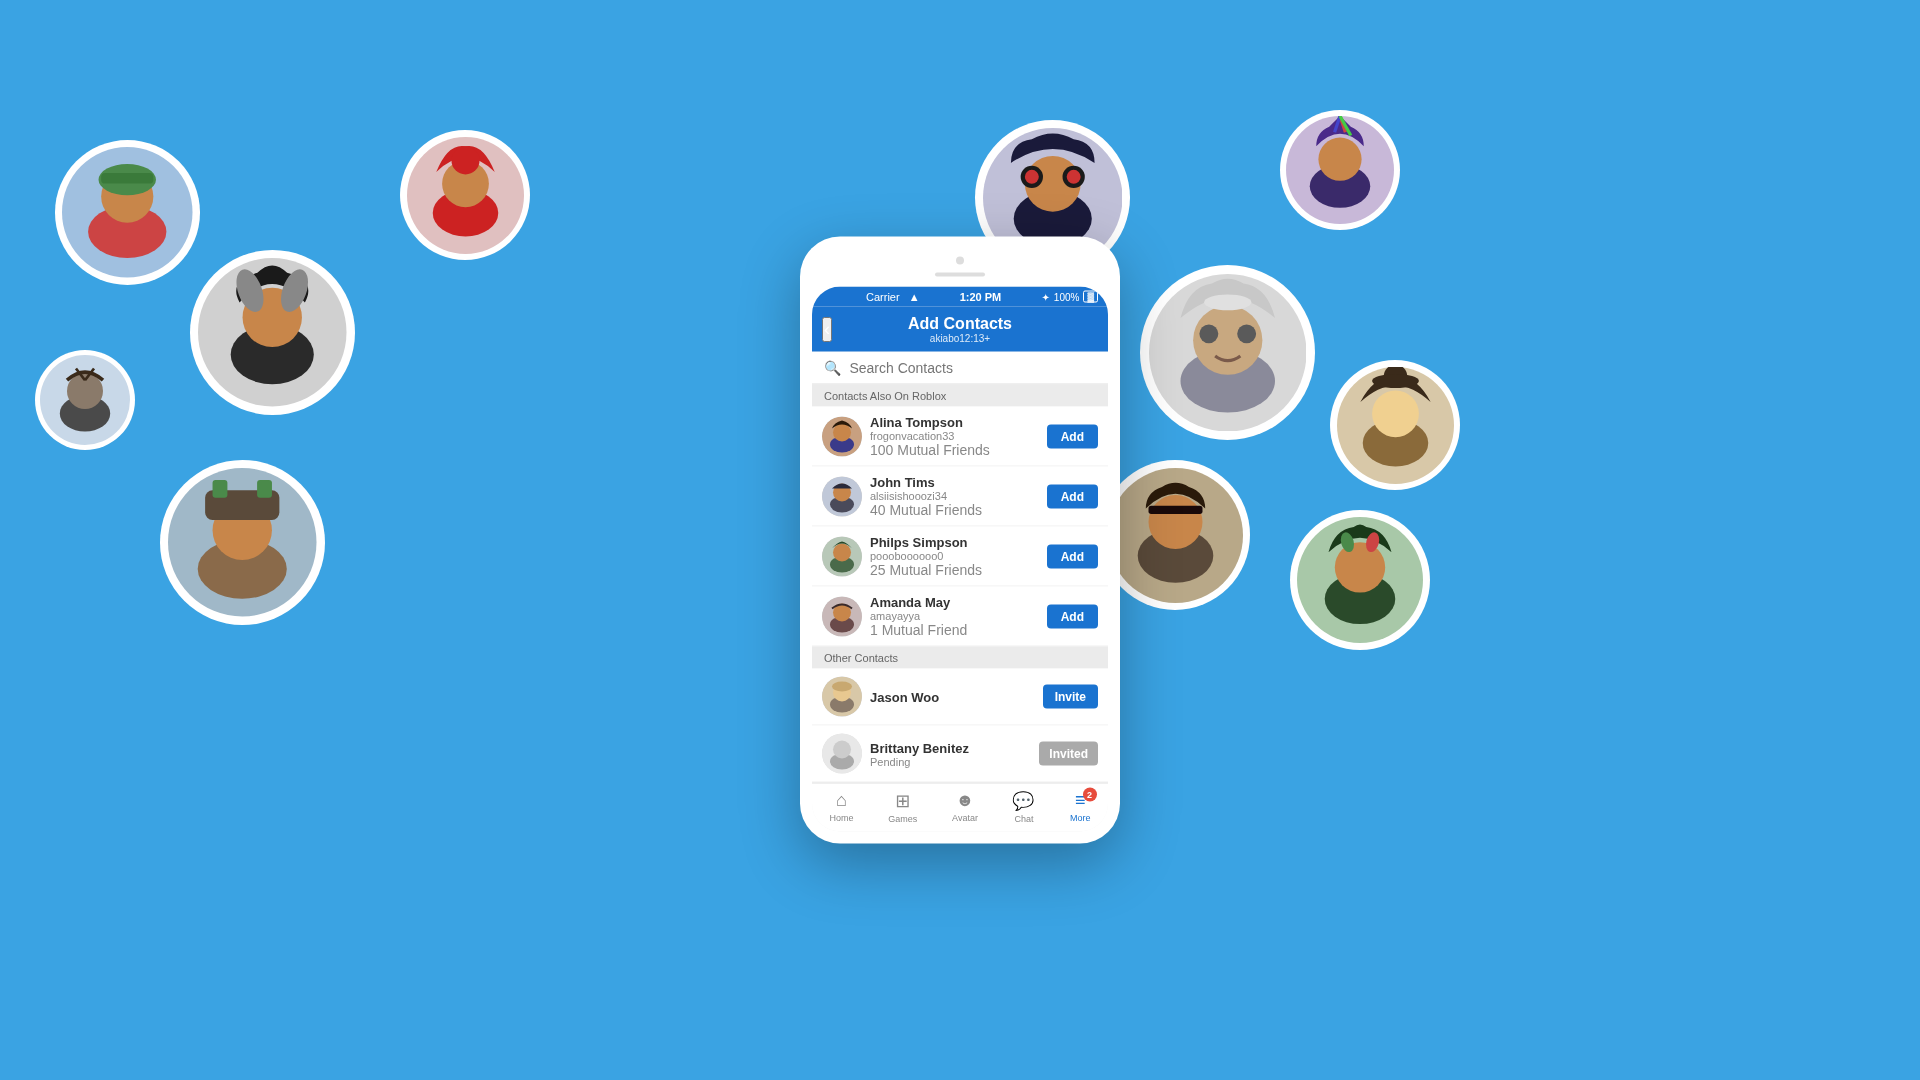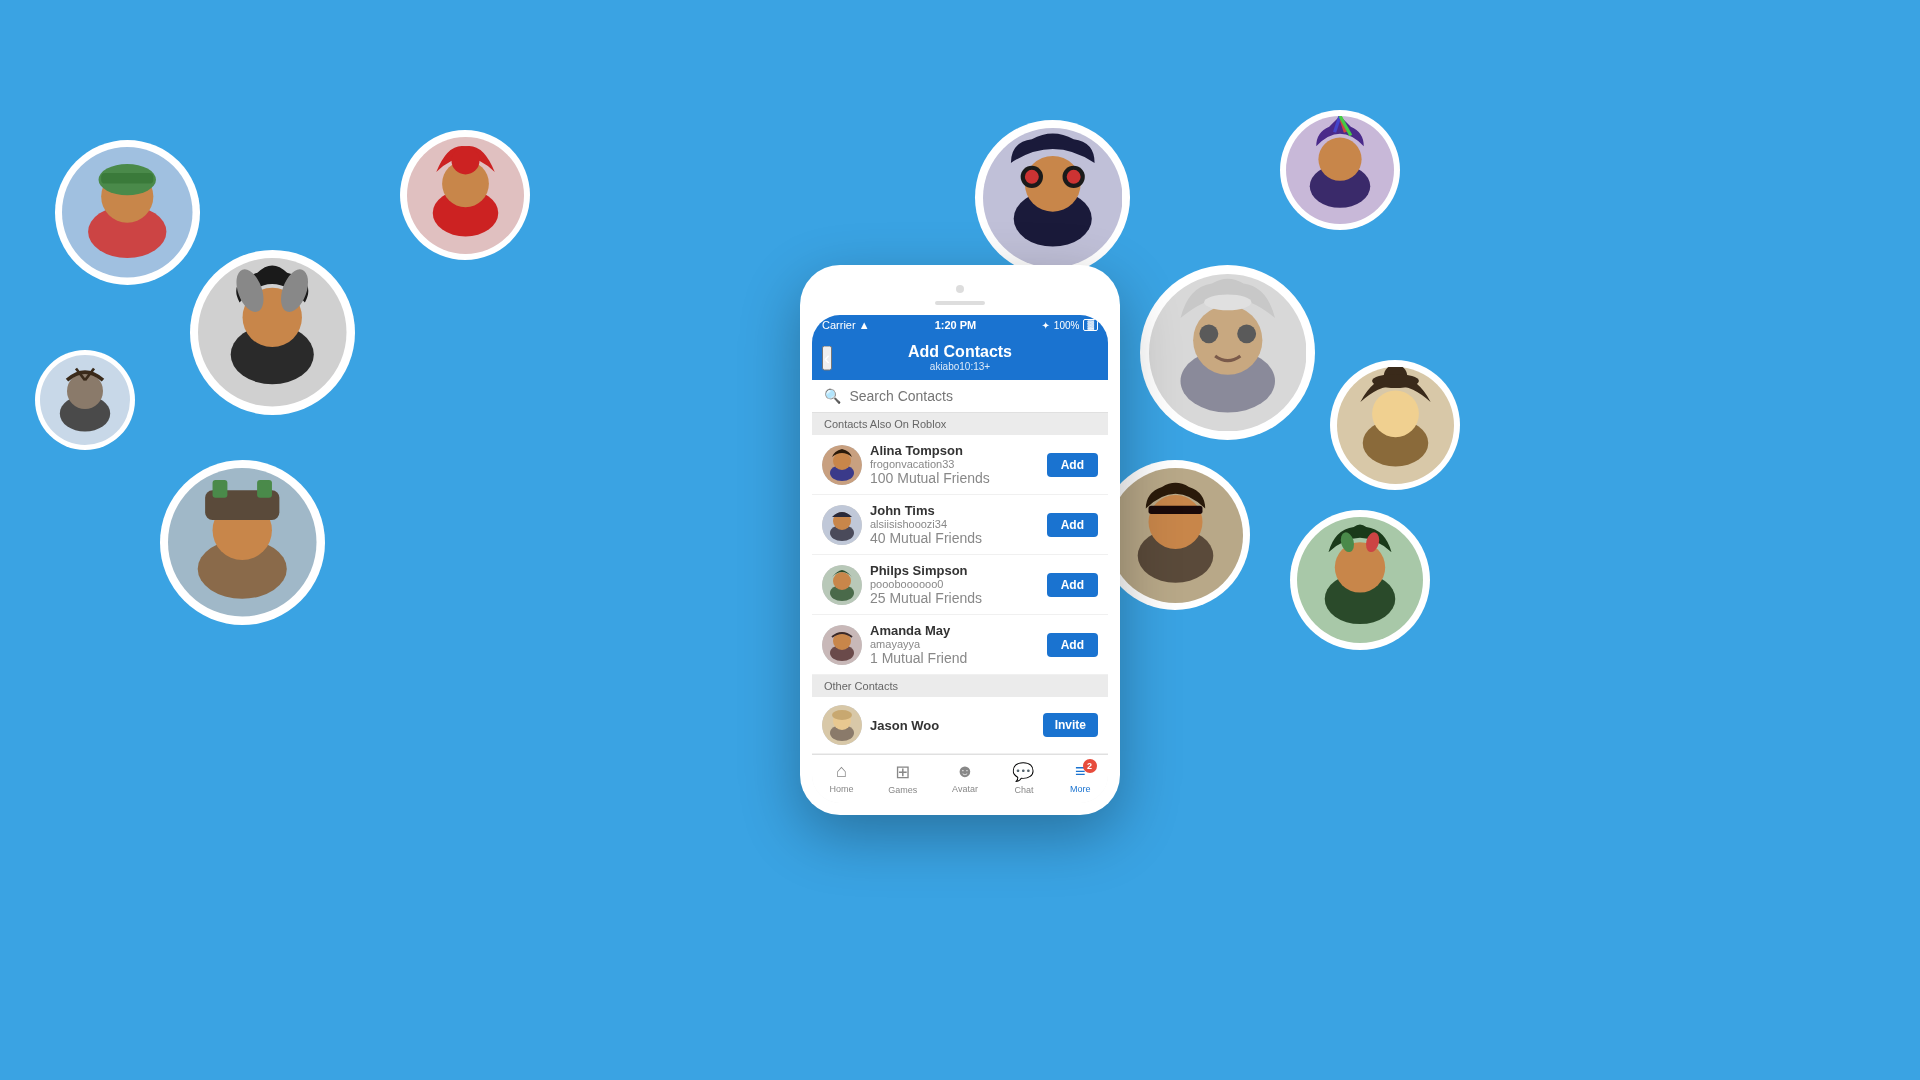--- a/index.html
+++ b/index.html
@@ -83,21 +83,21 @@
     .status-bar {
       background: #1a73d0;
       padding: 4px 10px;
       display: flex;
       justify-content: space-between;
       align-items: center;
       color: white;
       font-size: 11px;
     }
 
-    .status-left { display: flex; align-items: center; gap: 3px; }
+    .status-left { display: flex; align-items: center; gap: 9px; margin-left: 44px; }
     .status-center { font-weight: 600; }
     .status-right { display: flex; align-items: center; gap: 4px; font-size: 10px; }
 
     
     .app-header {
       background: #1a73d0;
       padding: 8px 12px;
       text-align: center;
       color: white;
       position: relative;
@@ -422,21 +422,21 @@
         <div class="status-right">
           <span>✦</span>
           <span>100%</span>
           <span style="border:1px solid white;padding:0 3px;border-radius:2px;font-size:9px;">▓</span>
         </div>
       </div>
 
       <div class="app-header">
         <button class="back-btn">‹</button>
         <div class="title">Add Contacts</div>
-        <div class="subtitle">akiabo10:13+</div>
+        <div class="subtitle">akiabo12:13+</div>
       </div>
 
       <div class="search-bar">
         <span style="color:#999;font-size:14px;">🔍</span>
         <input type="text" placeholder="Search Contacts" style="">
       </div>
 
       <div class="section-header">Contacts Also On Roblox</div>
 
       <div class="contact-item">
@@ -517,20 +517,34 @@
             <circle cx="20" cy="16" r="9" fill="#e8c890"></circle>
             <ellipse cx="20" cy="10" rx="10" ry="5" fill="#c8a870"></ellipse>
           </svg>
         </div>
         <div class="contact-info">
           <div class="contact-name">Jason Woo</div>
         </div>
         <button class="btn-invite">Invite</button>
       </div>
 
+      <div class="contact-item">
+        <div class="contact-avatar" style="background:#e0e0e0;">
+          <svg viewBox="0 0 40 40" xmlns="http://www.w3.org/2000/svg">
+            <circle cx="20" cy="20" r="20" fill="#e8e8e8"></circle>
+            <ellipse cx="20" cy="28" rx="12" ry="8" fill="#aaaaaa"></ellipse>
+            <circle cx="20" cy="16" r="9" fill="#cccccc"></circle>
+          </svg>
+        </div>
+        <div class="contact-info">
+          <div class="contact-name">Brittany Benitez</div>
+          <div class="contact-username">Pending</div>
+        </div>
+        <button class="btn-invited">Invited</button>
+      </div>
 
       <div class="bottom-nav">
         <div class="nav-item">
           <span class="nav-icon">⌂</span>
           <span class="nav-label">Home</span>
         </div>
         <div class="nav-item">
           <span class="nav-icon">⊞</span>
           <span class="nav-label">Games</span>
         </div>

